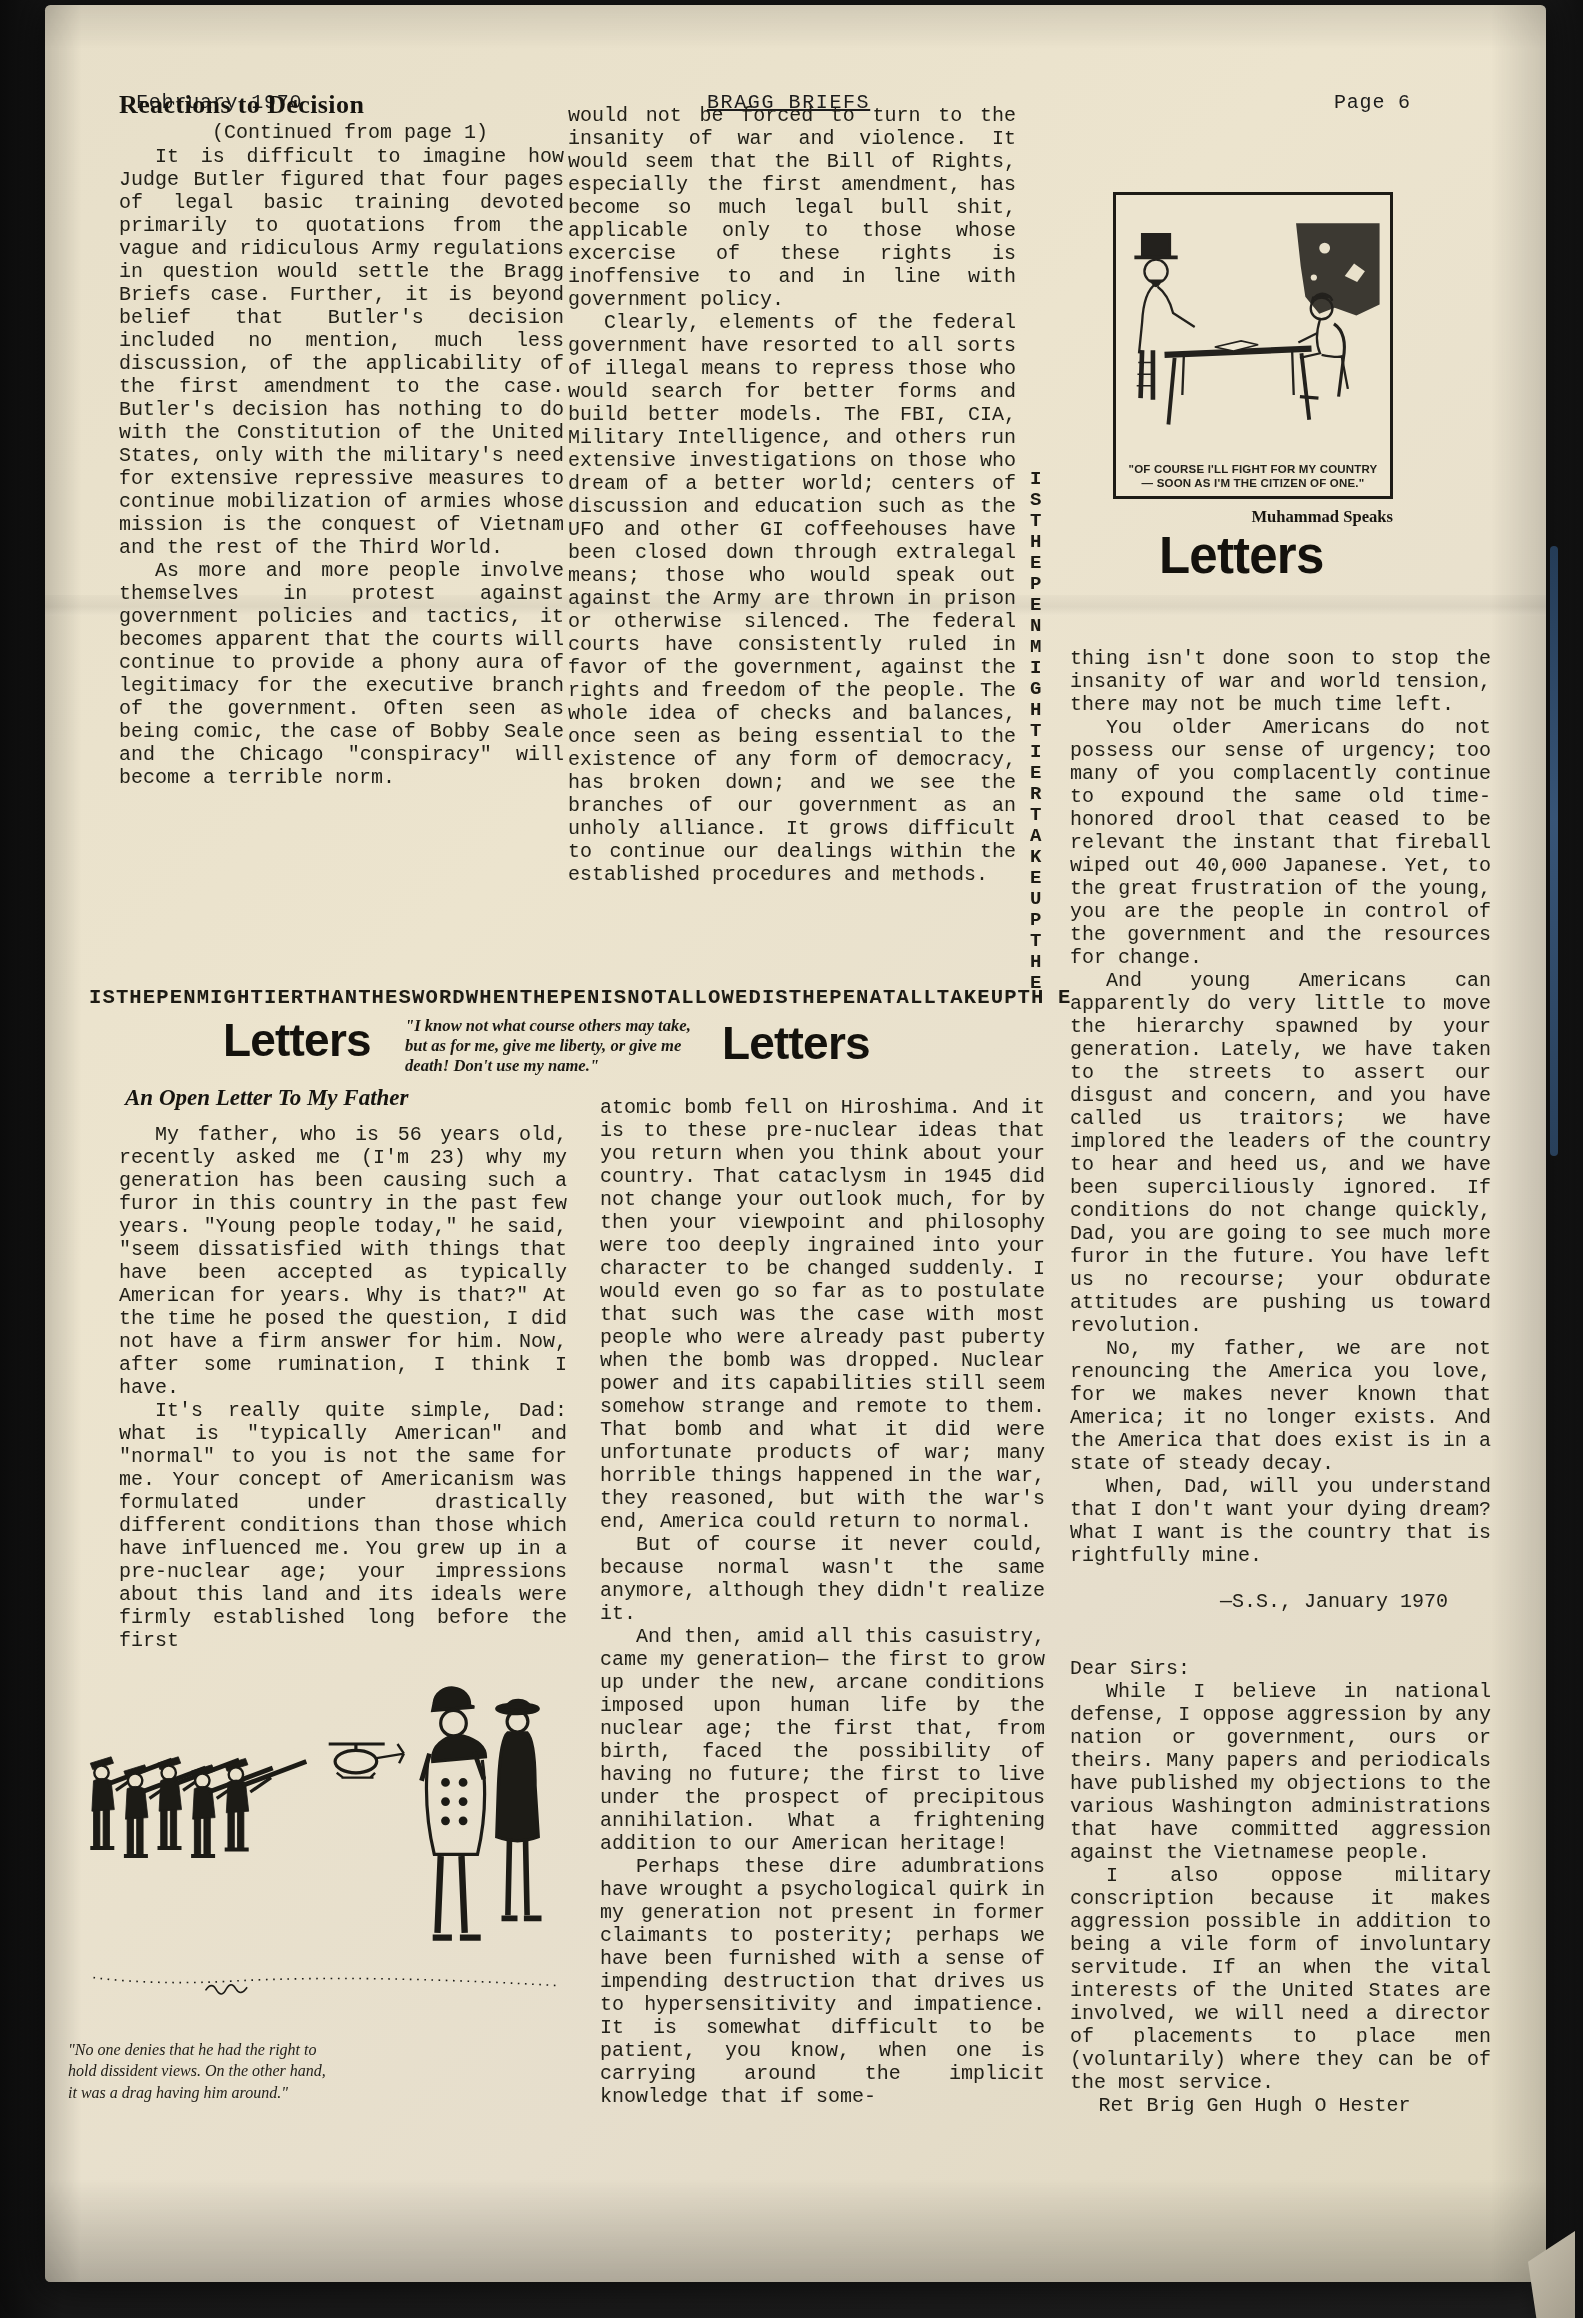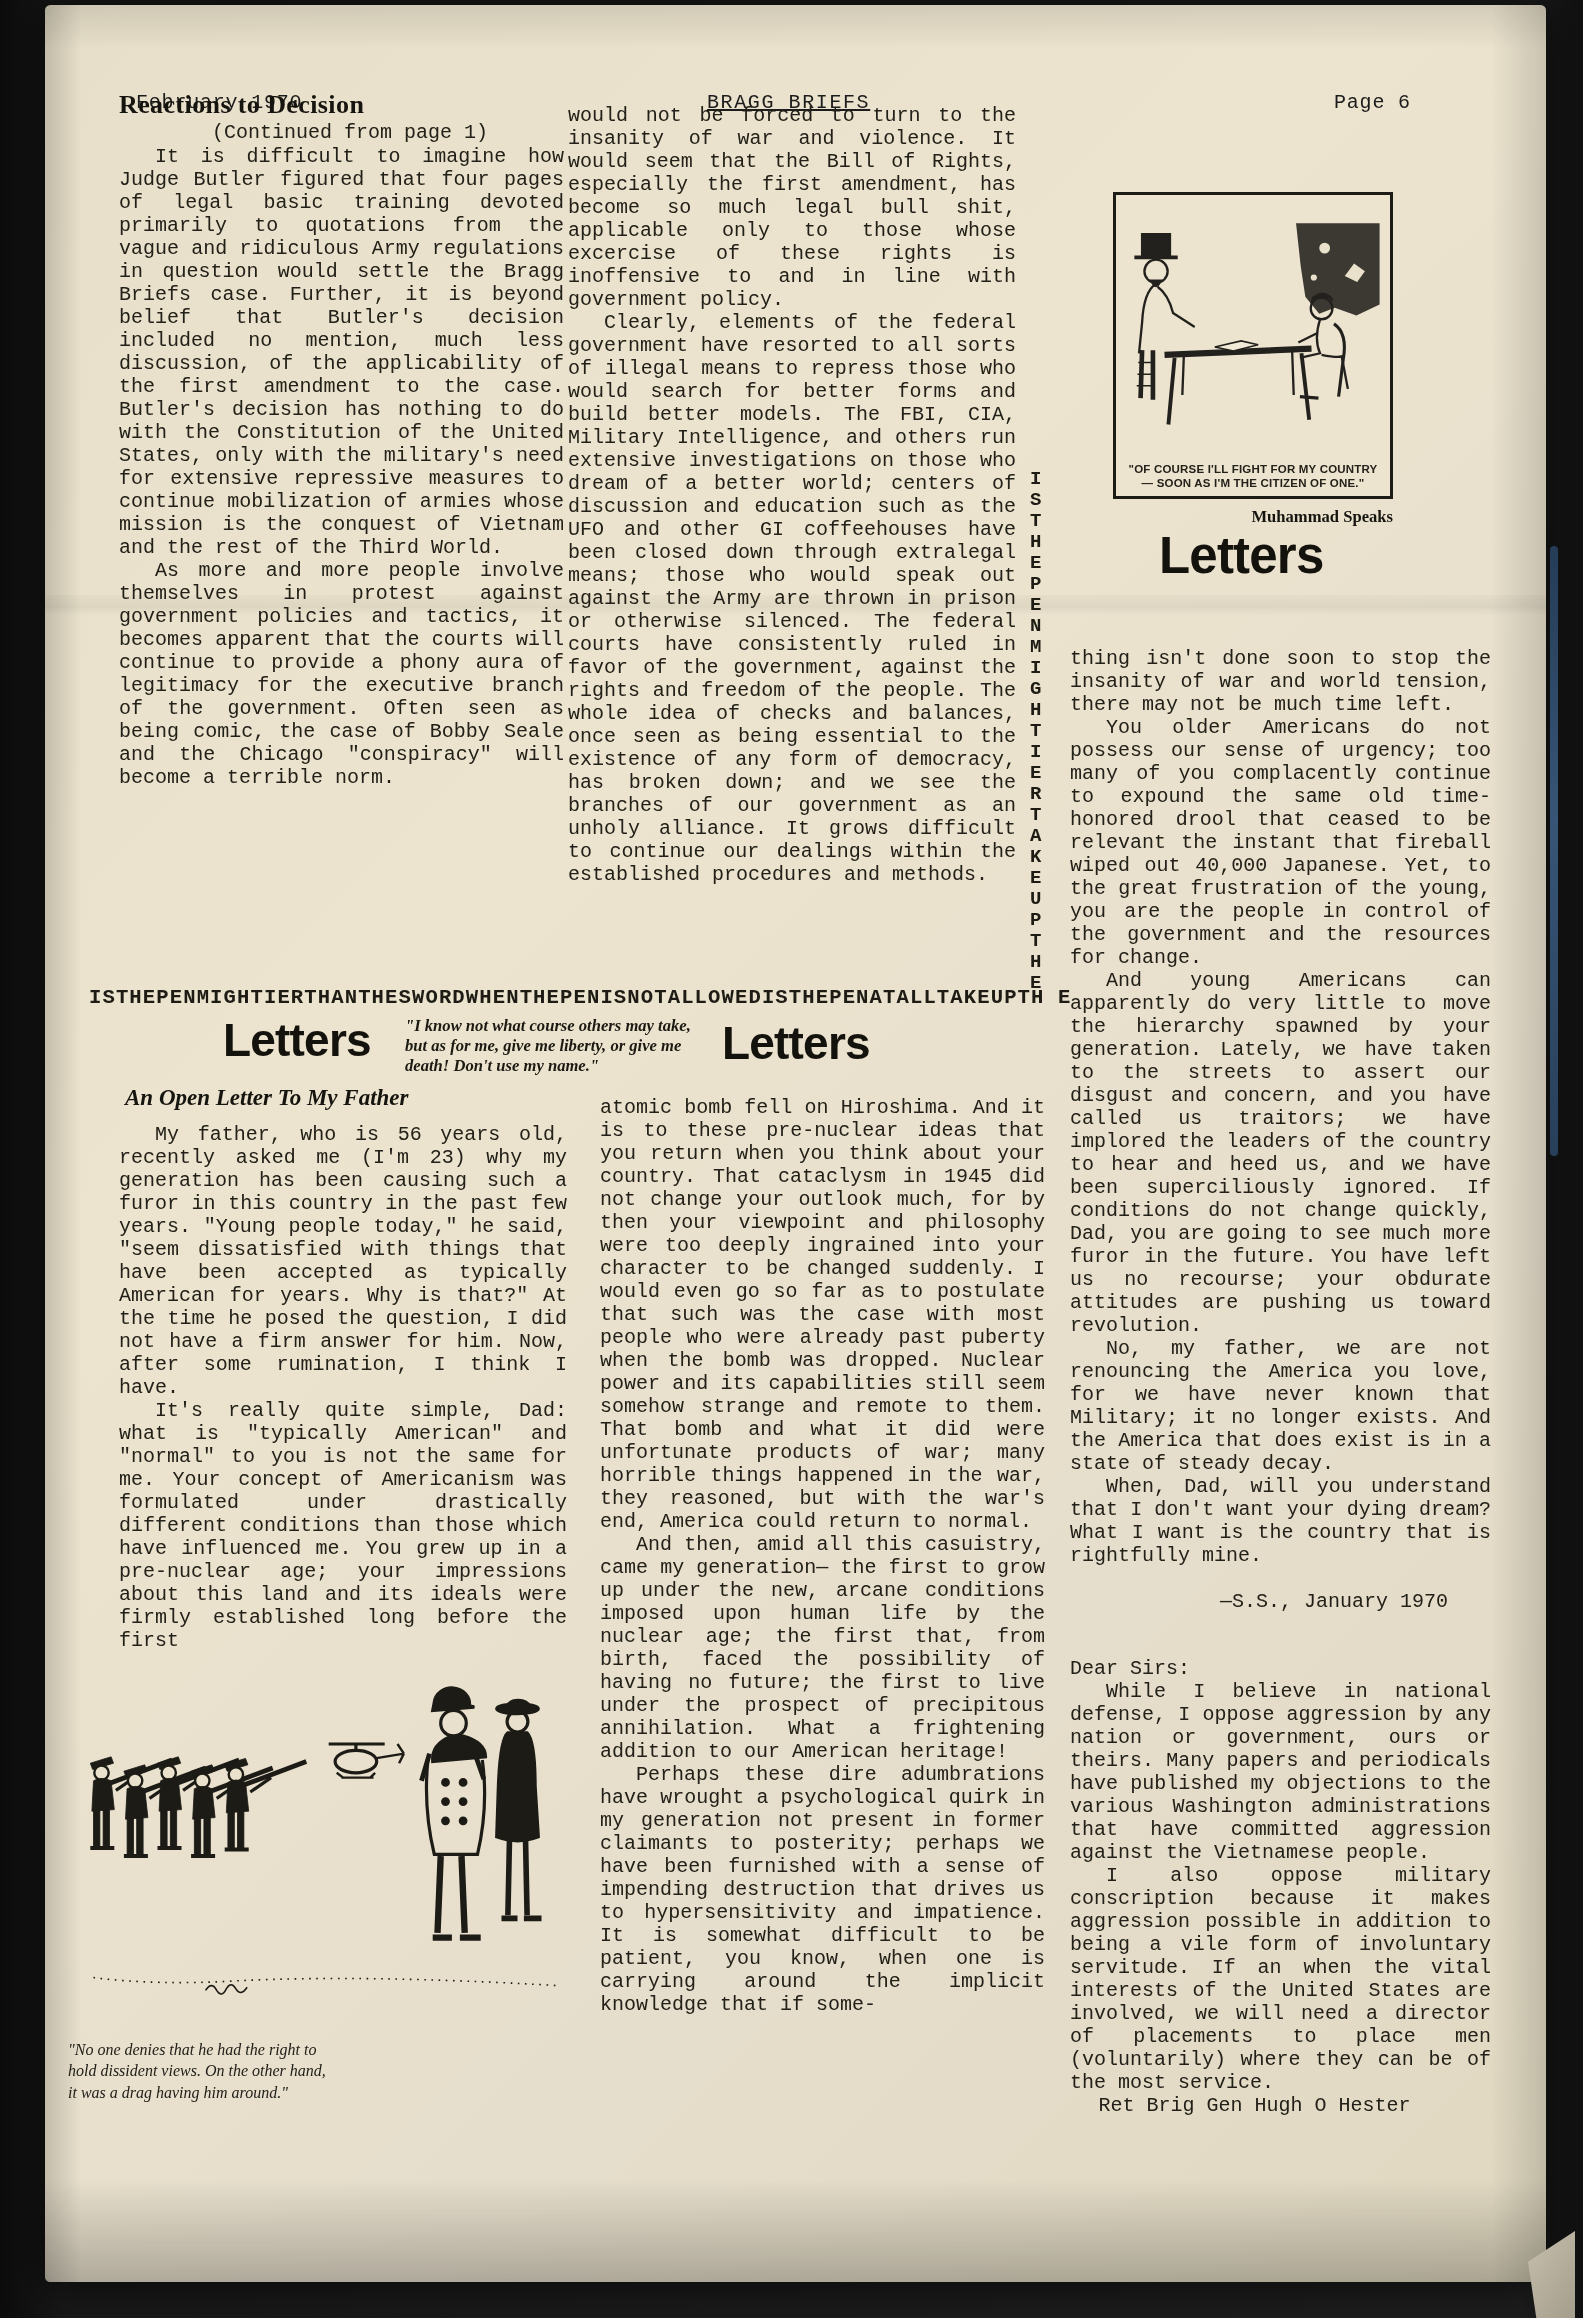--- a/index.html
+++ b/index.html
@@ -202,21 +202,21 @@
     <div class="cartoon1-caption" data-bind="cartoon_top.caption">"OF COURSE I'LL FIGHT FOR MY COUNTRY — SOON AS I'M THE CITIZEN OF ONE."</div>
   </div>
   <div class="cartoon1-attrib" data-bind="cartoon_top.attribution">Muhammad Speaks</div>
 
   <div class="letters-h" style="left:1159px; top:526px; font-size:51px;" data-bind="letters_right.heading">Letters</div>
   <div class="body-col cont" style="left:1070px; top:647px; width:421px;">
     <div data-bind-paras="letters_right.paras">
         <p>thing isn't done soon to stop the insanity of war and world tension, there may not be much time left.</p>
         <p>You older Americans do not possess our sense of urgency; too many of you complacently continue to expound the same old time-honored drool that ceased to be relevant the instant that fireball wiped out 40,000 Japanese. Yet, to the great frustration of the young, you are the people in control of the government and the resources for change.</p>
         <p>And young Americans can apparently do very little to move the hierarchy spawned by your generation. Lately, we have taken to the streets to assert our disgust and concern, and you have called us traitors; we have implored the leaders of the country to hear and heed us, and we have been superciliously ignored. If conditions do not change quickly, Dad, you are going to see much more furor in the future. You have left us no recourse; your obdurate attitudes are pushing us toward revolution.</p>
-        <p>No, my father, we are not renouncing the America you love, for we have never known that Military; it no longer exists. And the America that does exist is in a state of steady decay.</p>
+        <p>No, my father, we are not renouncing the America you love, for we makes never known that America; it no longer exists. And the America that does exist is in a state of steady decay.</p>
         <p>When, Dad, will you understand that I don't want your dying dream? What I want is the country that is rightfully mine.</p>
       </div>
     <p class="sig" data-bind="letters_right.signature">—S.S., January 1970</p>
     <div class="letter2">
       <p class="salut" data-bind="letters_right.letter2.salutation">Dear Sirs:</p>
       <div data-bind-paras="letters_right.letter2.paras">
           <p>While I believe in national defense, I oppose aggression by any nation or government, ours or theirs. Many papers and periodicals have published my objections to the various Washington administrations that have committed aggression against the Vietnamese people.</p>
           <p>I also oppose military conscription because it makes aggression possible in addition to being a vile form of involuntary servitude. If an when the vital interests of the United States are involved, we will need a director of placements to place men (voluntarily) where they can be of the most service.</p>
         </div>
       <p class="sig2" data-bind="letters_right.letter2.signature">Ret Brig Gen Hugh O Hester</p>
@@ -230,20 +230,21 @@
   <div class="open-title" data-bind="open_letter.title">An Open Letter To My Father</div>
   <div class="body-col" style="left:119px; top:1123px; width:448px;">
     <div data-bind-paras="open_letter.col1_paras">
         <p>My father, who is 56 years old, recently asked me (I'm 23) why my generation has been causing such a furor in this country in the past few years. "Young people today," he said, "seem dissatisfied with things that have been accepted as typically American for years. Why is that?" At the time he posed the question, I did not have a firm answer for him. Now, after some rumination, I think I have.</p>
         <p>It's really quite simple, Dad: what is "typically American" and "normal" to you is not the same for me. Your concept of Americanism was formulated under drastically different conditions than those which have influenced me. You grew up in a pre-nuclear age; your impressions about this land and its ideals were firmly established long before the first</p>
       </div>
   </div>
   <div class="body-col cont" style="left:600px; top:1096px; width:445px;">
     <div data-bind-paras="open_letter.col2_paras">
         <p>atomic bomb fell on Hiroshima. And it is to these pre-nuclear ideas that you return when you think about your country. That cataclysm in 1945 did not change your outlook much, for by then your viewpoint and philosophy were too deeply ingrained into your character to be changed suddenly. I would even go so far as to postulate that such was the case with most people who were already past puberty when the bomb was dropped. Nuclear power and its capabilities still seem somehow strange and remote to them. That bomb and what it did were unfortunate products of war; many horrible things happened in the war, they reasoned, but with the war's end, America could return to normal.</p>
+        <p>But of course it never could, because normal wasn't the same anymore, although they didn't realize it.</p>
         <p>And then, amid all this casuistry, came my generation— the first to grow up under the new, arcane conditions imposed upon human life by the nuclear age; the first that, from birth, faced the possibility of having no future; the first to live under the prospect of precipitous annihilation. What a frightening addition to our American heritage!</p>
         <p>Perhaps these dire adumbrations have wrought a psychological quirk in my generation not present in former claimants to posterity; perhaps we have been furnished with a sense of impending destruction that drives us to hypersensitivity and impatience. It is somewhat difficult to be patient, you know, when one is carrying around the implicit knowledge that if some-</p>
       </div>
   </div>
 
   <div class="cartoon2-wrap">
     <svg viewBox="0 0 610 510">
       <defs>
         <g id="soldier" stroke="#1c1b16" fill="#1c1b16">
           <path d="M2 26 l26 -8 3 8 -26 8 z"></path>

